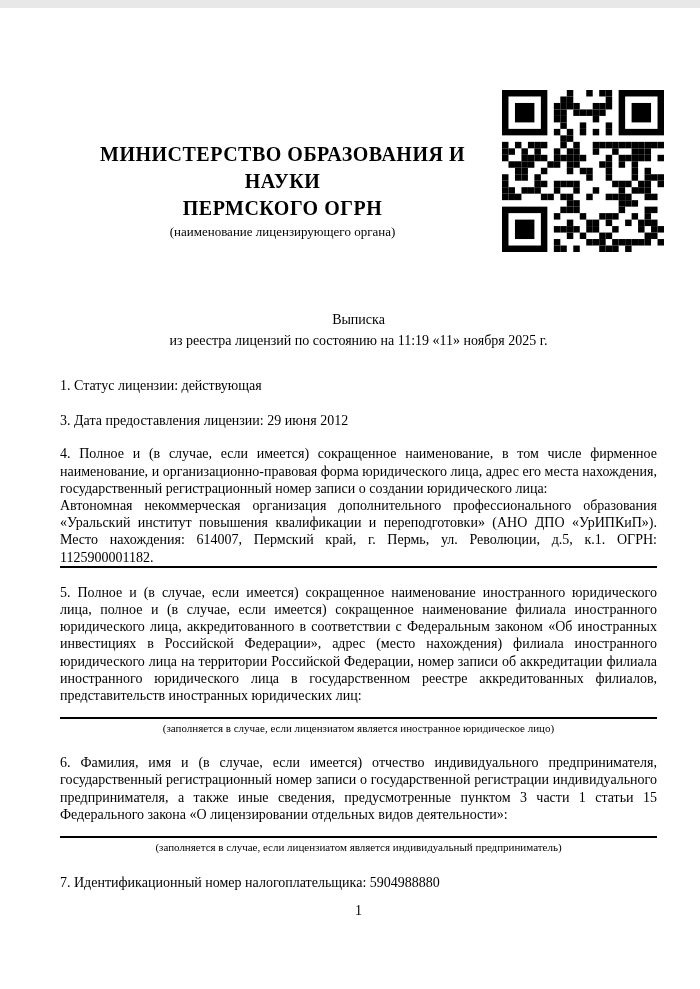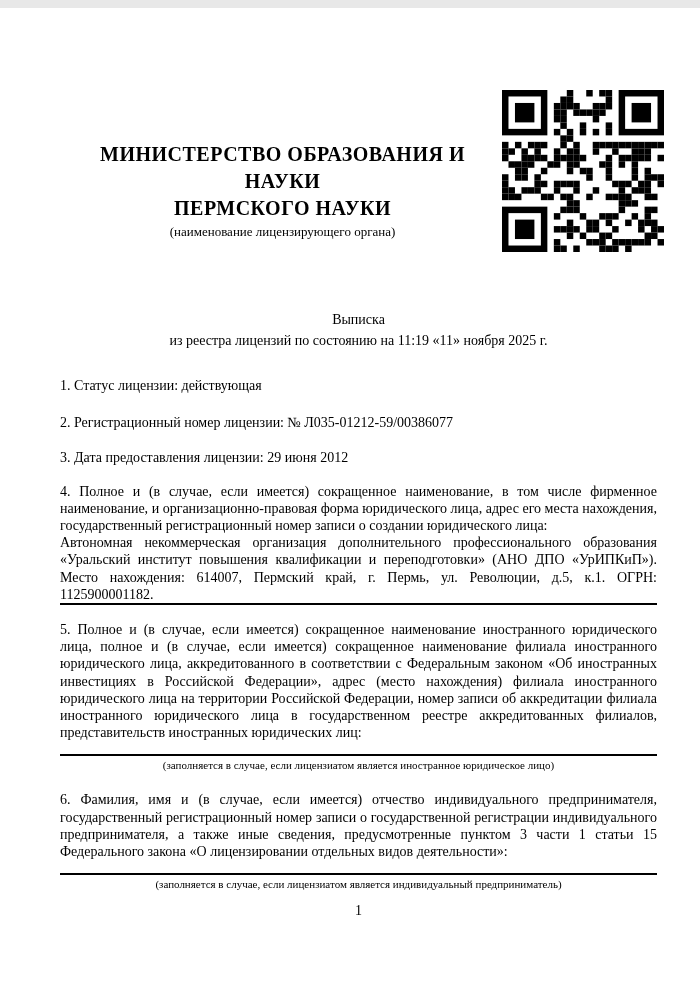--- a/index.html
+++ b/index.html
@@ -28,21 +28,21 @@
   .pagenum{text-align:center;margin-top:11px;font-size:14px;}
 </style>
 </head>
 <body>
 
 <div class="page">
 
   <div class="header">
     <div class="ministry">
       <div class="ministry-line">МИНИСТЕРСТВО ОБРАЗОВАНИЯ И НАУКИ</div>
-      <div class="ministry-line">ПЕРМСКОГО НАУКИ</div>
+      <div class="ministry-line">ПЕРМСКОГО ОГРН</div>
       <div class="ministry-sub">(наименование лицензирующего органа)</div>
     </div>
     <svg class="qr" id="qr" viewBox="0 0 162 162" xmlns="http://www.w3.org/2000/svg">
         <rect x="64.80" y="0.00" width="6.48" height="6.48"></rect>
         <rect x="84.24" y="0.00" width="6.48" height="6.48"></rect>
         <rect x="97.20" y="0.00" width="6.48" height="6.48"></rect>
         <rect x="103.68" y="0.00" width="6.48" height="6.48"></rect>
         <rect x="58.32" y="6.48" width="6.48" height="6.48"></rect>
         <rect x="64.80" y="6.48" width="6.48" height="6.48"></rect>
         <rect x="103.68" y="6.48" width="6.48" height="6.48"></rect>
@@ -264,23 +264,20 @@
 
   <div class="doc-title">
     <div>Выписка</div>
     <div>из реестра лицензий по состоянию на 11:19 «11» ноября 2025 г.</div>
   </div>
 
   <div class="item m1">
     <div>1. Статус лицензии: действующая</div>
   </div>
 
-  <div class="item m2">
-    <div>2. Регистрационный номер лицензии: № Л035-01212-59/00386077</div>
-  </div>
 
   <div class="item m3">
     <div>3. Дата предоставления лицензии: 29 июня 2012</div>
   </div>
 
   <div class="item">
     <div class="just">4. Полное и (в случае, если имеется) сокращенное наименование, в том числе фирменное наименование, и организационно-правовая форма юридического лица, адрес его места нахождения, государственный регистрационный номер записи о создании юридического лица:</div>
     <div class="just">Автономная некоммерческая организация дополнительного профессионального образования «Уральский институт повышения квалификации и переподготовки» (АНО ДПО «УрИПКиП»). Место нахождения: 614007, Пермский край, г. Пермь, ул. Революции, д.5, к.1. ОГРН: 1125900001182.</div>
     <div class="rule"></div>
   </div>
@@ -290,16 +287,19 @@
     <div class="rule gap"></div>
     <div class="note">(заполняется в случае, если лицензиатом является иностранное юридическое лицо)</div>
   </div>
 
   <div class="item m6">
     <div class="just">6. Фамилия, имя и (в случае, если имеется) отчество индивидуального предпринимателя, государственный регистрационный номер записи о государственной регистрации индивидуального предпринимателя, а также иные сведения, предусмотренные пунктом 3 части 1 статьи 15 Федерального закона «О лицензировании отдельных видов деятельности»:</div>
     <div class="rule gap"></div>
     <div class="note">(заполняется в случае, если лицензиатом является индивидуальный предприниматель)</div>
   </div>
 
+  <div class="item m7">
+    <div>7. Идентификационный номер налогоплательщика: 5904988880</div>
+  </div>
 
   <div class="pagenum">1</div>
 
 </div>
 
 </body></html>

